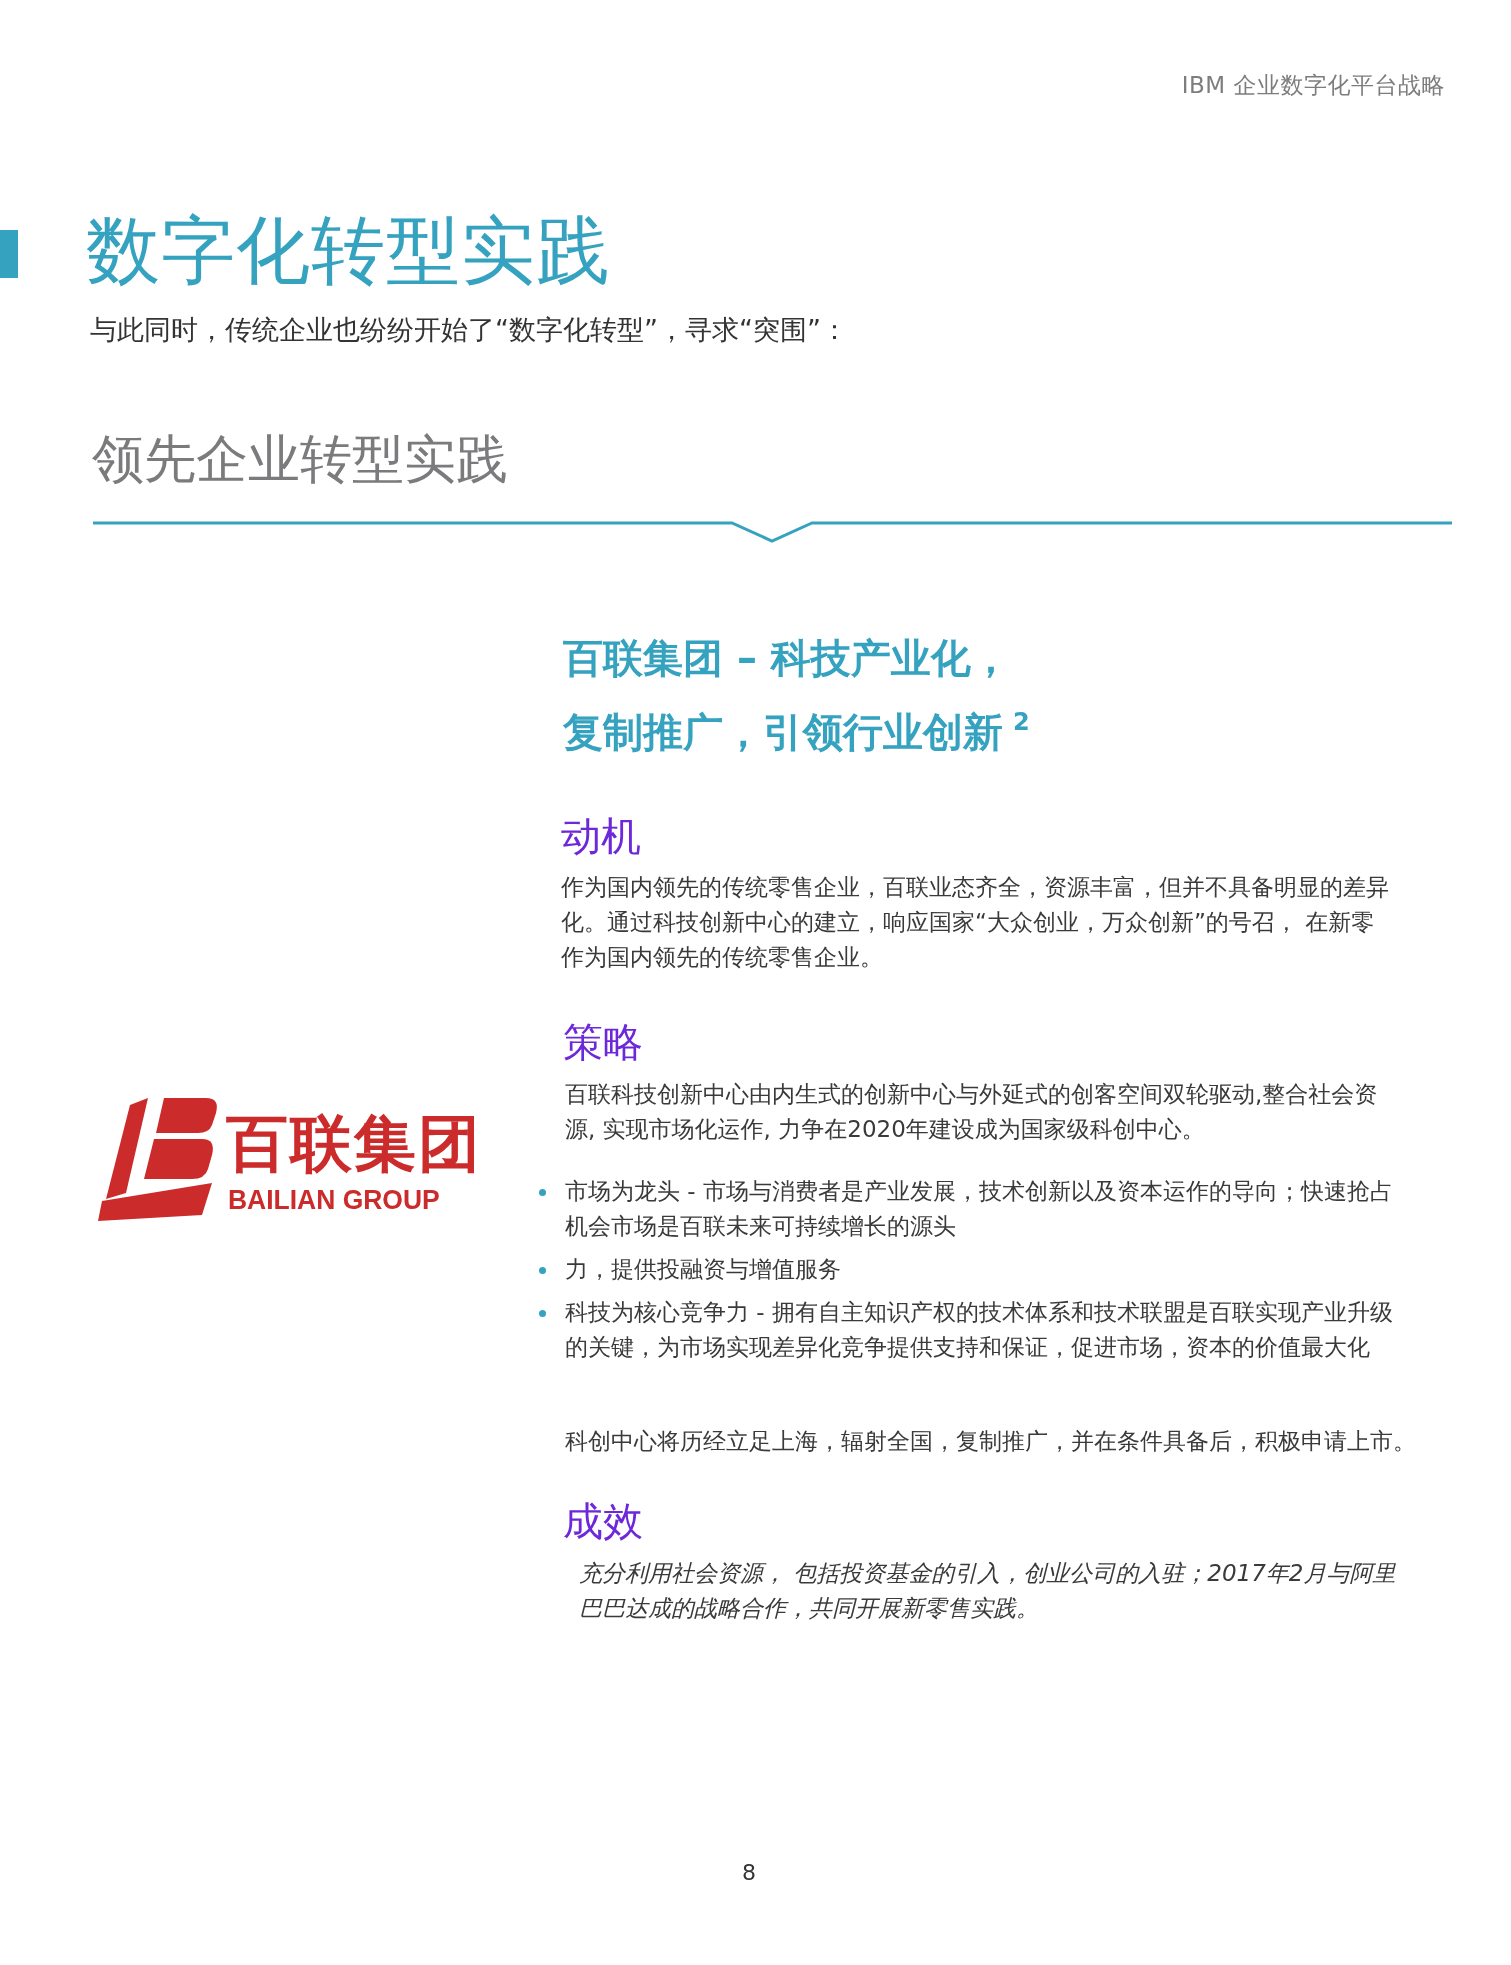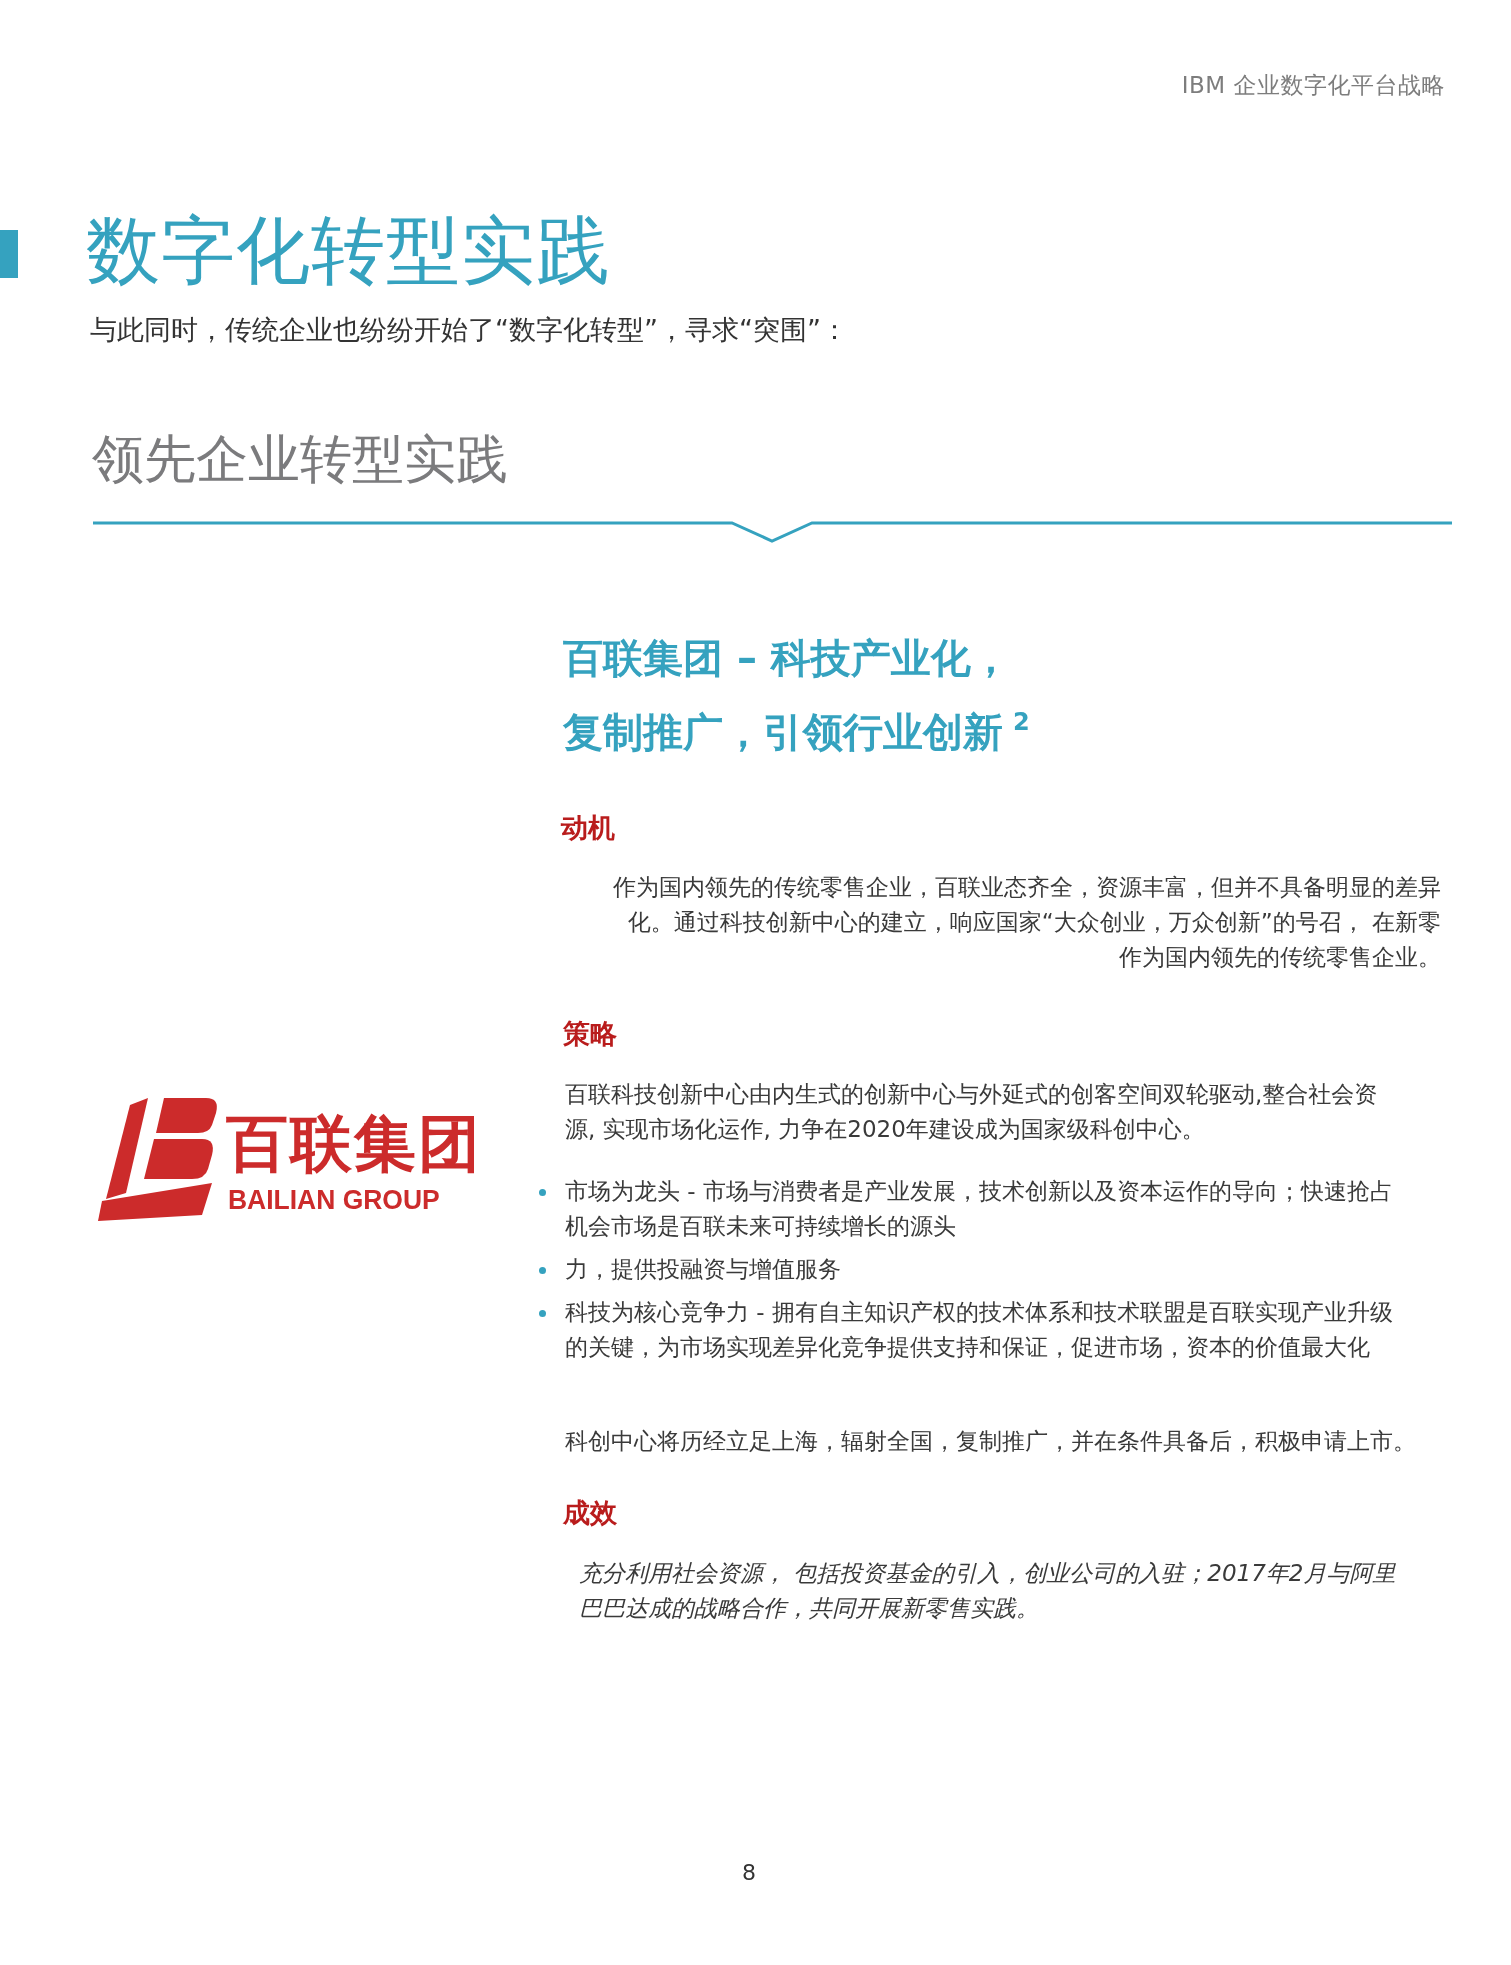--- a/index.html
+++ b/index.html
@@ -7,21 +7,21 @@
            font-family: "DejaVu Sans", "Liberation Sans", sans-serif; color: #3a3a3a; }
     .abs { position: absolute; }
     .running-header { right: 66px; top: 70px; font-size: 23px; color: #7d7d7d; white-space: nowrap; letter-spacing: 0.5px; }
     .accent-bar { left: 0; top: 230px; width: 18px; height: 48px; background: #35a2bf; }
     .page-title { left: 86px; top: 206px; font-size: 74px; color: #35a2bf; white-space: nowrap; letter-spacing: 1px; line-height: 1.2; }
     .intro { left: 90px; top: 312px; font-size: 27px; color: #333333; white-space: nowrap; }
     .section-title { left: 92px; top: 428px; font-size: 52px; color: #7b7b7d; white-space: nowrap; line-height: 1.2; }
     .divider { left: 0; top: 510px; width: 1511px; height: 40px; }
     .headline { left: 563px; top: 626px; font-size: 40px; font-weight: bold; color: #35a2bf; line-height: 64px; white-space: nowrap; }
     .headline sup { font-size: 24px; font-weight: bold; vertical-align: 16px; margin-left: 10px; }
-    .subhead { font-size: 27px; font-weight: bold; color: #b91c1c; white-space: nowrap; line-height: 1.2; }
+    .subhead { font-size: 40px; font-weight: normal; color: #6d28d9; white-space: nowrap; line-height: 1.2; }
     .body-text { font-size: 23px; color: #3a3a3a; line-height: 35px; width: 880px; }
     .bullets { left: 534px; top: 1174px; width: 920px; margin: 0; padding: 0; list-style: none; }
     .bullets li { position: relative; padding-left: 31px; font-size: 23px; line-height: 35px; color: #3a3a3a; margin-bottom: 8px; }
     .bullet-dot { position: absolute; left: 5px; top: 15px; width: 7px; height: 7px; border-radius: 50%; background: #35a2bf; }
     .page-number { left: 742px; top: 1860px; font-size: 22px; color: #333333; }
     .logo { left: 98px; top: 1093px; width: 400px; height: 130px; }
   </style>
 </head>
 <body>
 
@@ -51,21 +51,21 @@
   <div style="position:absolute;left:128px;top:20px;font-size:62px;font-weight:bold;color:#cc2b2b;letter-spacing:2px;white-space:nowrap;line-height:1;">百联集团</div>
   <div style="position:absolute;left:130px;top:94px;font-size:27px;font-weight:bold;color:#cc2b2b;white-space:nowrap;line-height:1;font-family:'Liberation Sans',sans-serif;transform:scaleX(0.98);transform-origin:left;">BAILIAN GROUP</div>
 </div>
 
 <div class="abs headline">
   <div>百联集团 – 科技产业化，</div>
   <div><span>复制推广，引领行业创新</span><sup>2</sup></div>
 </div>
 
 <div class="abs subhead" style="left:561px;top:812px;">动机</div>
-<div class="abs body-text" style="left:561px;top:870px;text-align:right;">
+<div class="abs body-text" style="left:561px;top:870px;">
   <div>作为国内领先的传统零售企业，百联业态齐全，资源丰富，但并不具备明显的差异</div>
   <div>化。通过科技创新中心的建立，响应国家“大众创业，万众创新”的号召， 在新零</div>
   <div>作为国内领先的传统零售企业。</div>
 </div>
 
 <div class="abs subhead" style="left:563px;top:1018px;">策略</div>
 <div class="abs body-text" style="left:565px;top:1077px;">
   <div>百联科技创新中心由内生式的创新中心与外延式的创客空间双轮驱动,整合社会资</div>
   <div>源, 实现市场化运作, 力争在2020年建设成为国家级科创中心。</div>
 </div>

